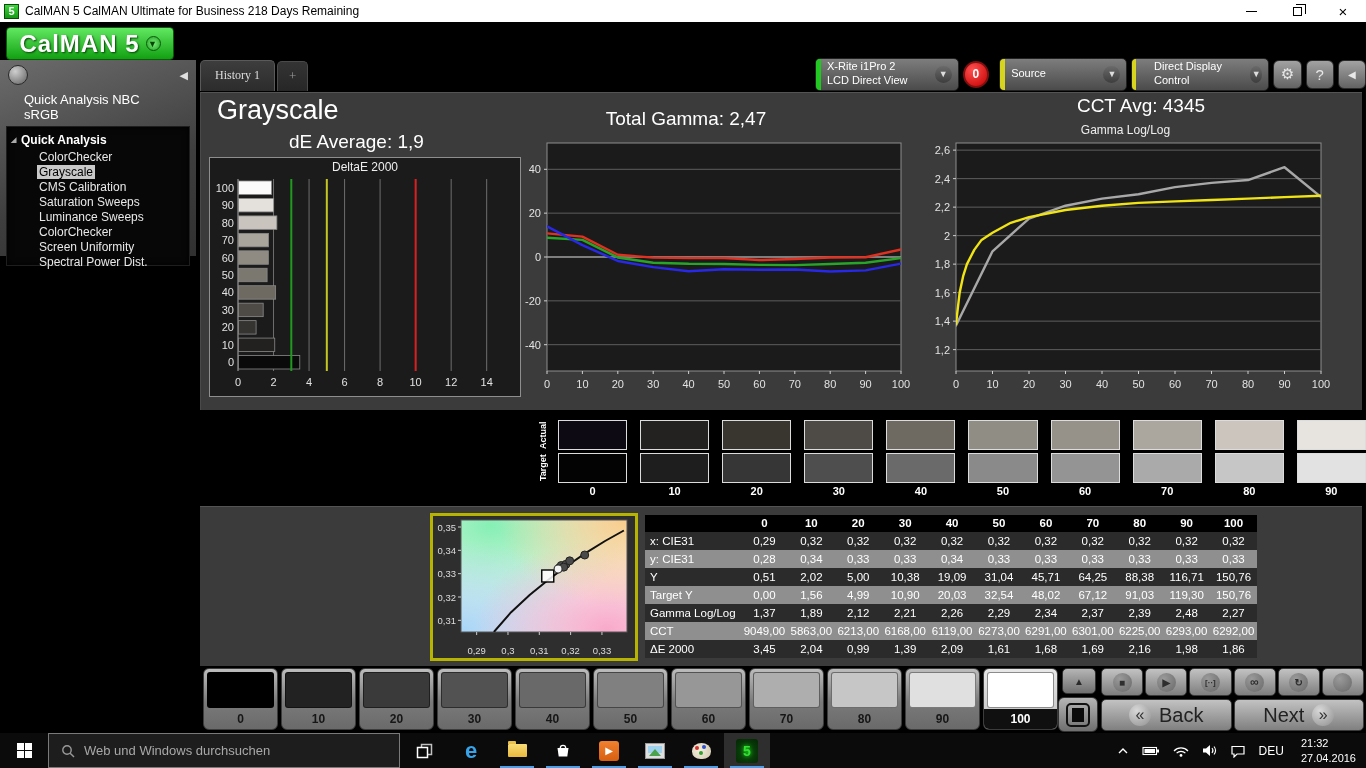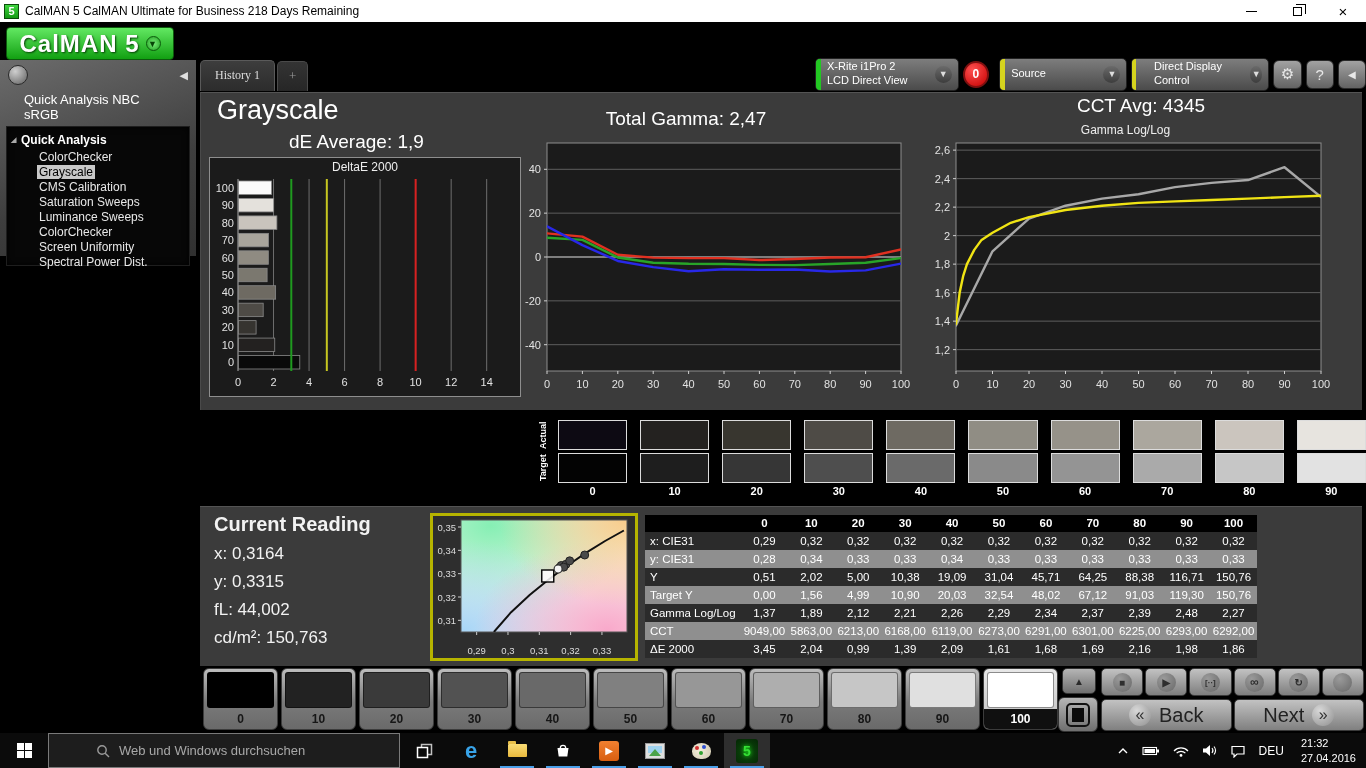--- a/index.html
+++ b/index.html
@@ -105,21 +105,21 @@
   .t-btn .circ { width:19px; height:19px; border-radius:50%; background:radial-gradient(circle at 35% 30%,#9a9a9a,#686868); color:#2e2e2e; font-size:10px; font-weight:bold; display:flex; align-items:center; justify-content:center; }
   #backnext { position:absolute; left:1101px; top:699px; width:263px; display:flex; gap:2px; }
   .bn-btn { flex:1; height:32px; border-radius:5px; background:linear-gradient(#c2c2c2,#808080); border:1px solid #3a3a3a; display:flex; align-items:center; justify-content:center; gap:8px; color:#222; font-size:20px; }
   .bn-btn .chev { width:22px; height:22px; border-radius:50%; background:radial-gradient(circle at 35% 30%,#d8d8d8,#909090); font-size:16px; line-height:21px; text-align:center; color:#333; }
 
   
   #taskbar { position:absolute; left:0; top:733px; width:1366px; height:35px; background:#0b0b0b; display:flex; align-items:center; }
   #start-btn { width:48px; height:35px; display:flex; align-items:center; justify-content:center; }
   .winlogo { display:grid; grid-template-columns:7px 7px; grid-template-rows:7px 7px; gap:1px; }
   .winlogo span { background:#fff; }
-  #search-box { width:352px; height:35px; background:#1d1d1d; border:1px solid #7a7a7a; display:flex; align-items:center;padding-left:35px; }
+  #search-box { width:352px; height:35px; background:#1d1d1d; border:1px solid #7a7a7a; display:flex; align-items:center; }
   #search-box svg { margin:0 9px 0 12px; }
   #search-box input { background:transparent; border:none; outline:none; color:#b8b8b8; font-size:13px; width:280px; font-family:"Liberation Sans",sans-serif; }
   #search-box input::placeholder { color:#a8a8a8; opacity:1; }
   #taskbar-apps { display:flex; height:35px; margin-left:2px; }
   .tb-app { width:46px; height:35px; display:flex; align-items:center; justify-content:center; position:relative; }
   .tb-app .underline { position:absolute; bottom:0; left:6px; right:6px; height:2px; background:#4a9fe8; }
   .tb-app.active { background:#2e2e2e; }
   .icon-edge { color:#38a3e8; font-size:22px; font-weight:bold; line-height:1; }
   .icon-folder { width:19px; height:13px; background:linear-gradient(#f9dc76,#e9b93d); border-radius:1px; position:relative; }
   .icon-folder:before { content:""; position:absolute; left:0; top:-3px; width:8px; height:3px; background:#e9c04a; border-radius:1px 1px 0 0; }
@@ -424,27 +424,20 @@
       </div>
       <div class="swcol">
         <div class="swatch" style="background: rgb(231, 228, 223);"></div>
         <div class="swatch" style="background: rgb(226, 226, 226);"></div>
         <div class="swlabel">90</div>
       </div>
     </div>
 </div>
 
 <div id="lower-panel">
-  <div id="current-reading">
-    <div class="crtitle">Current Reading</div>
-    <div class="crline">x: 0,3164</div>
-    <div class="crline">y: 0,3315</div>
-    <div class="crline">fL: 44,002</div>
-    <div class="crline">cd/m²: 150,763</div>
-  </div>
   <div id="cie-box">
     <svg id="cie-svg" width="202" height="142">
         <defs>
           <radialGradient id="gcie-g" cx="18%" cy="5%" r="85%">
             <stop offset="0" stop-color="#86efb4"></stop>
             <stop offset="1" stop-color="#86efb4" stop-opacity="0"></stop>
           </radialGradient>
           <radialGradient id="gcie-b" cx="2%" cy="98%" r="80%">
             <stop offset="0" stop-color="#a9d6f7"></stop>
             <stop offset="1" stop-color="#a9d6f7" stop-opacity="0"></stop>

